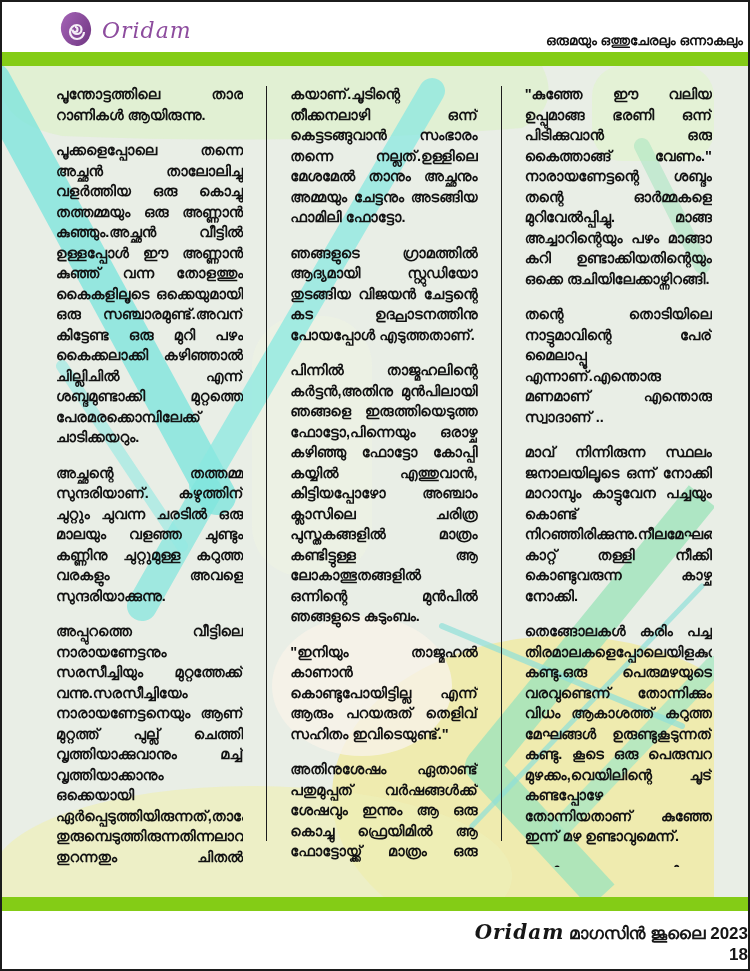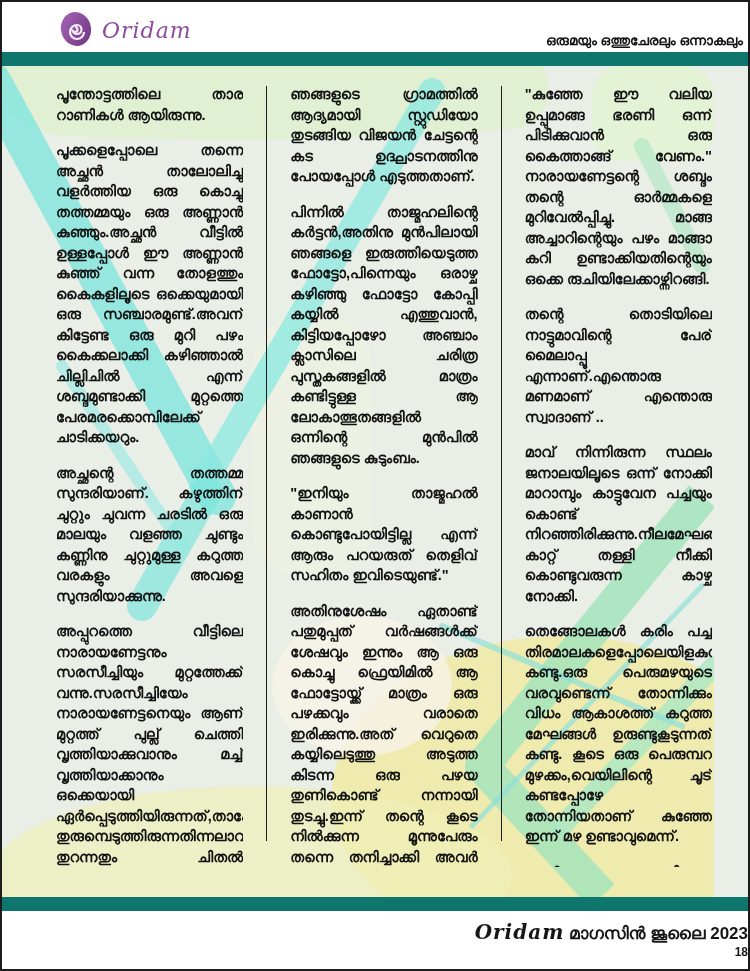--- a/index.html
+++ b/index.html
@@ -1,17 +1,17 @@
 <!DOCTYPE html>
 <html><head>
 <meta charset="utf-8">
 <style>
   html,body{margin:0;padding:0;}
   body{width:750px;height:971px;font-family:"Liberation Sans","DejaVu Sans",sans-serif;background:#fff;}
-  .page{position:relative;width:750px;height:971px;box-sizing:border-box;border:2px solid #1c1c1c;background:#0f766e;overflow:hidden;display:flex;flex-direction:column;}
+  .page{position:relative;width:750px;height:971px;box-sizing:border-box;border:2px solid #1c1c1c;background:#84cc16;overflow:hidden;display:flex;flex-direction:column;}
 
   
   .header{position:relative;height:50px;background:#ffffff;flex:0 0 auto;}
   .logo{position:absolute;left:54px;top:6px;display:flex;align-items:center;gap:6px;}
   .logo-script{font-family:"DejaVu Serif","Liberation Serif",serif;font-style:italic;font-size:22px;color:#8d4c9e;letter-spacing:1px;}
   .tagline{position:absolute;right:5px;bottom:3px;font-size:13.5px;font-weight:700;color:#111;}
 
   
   .stripe{height:14px;flex:0 0 auto;background:linear-gradient(to bottom,
       #ffffff 0px,#ffffff 1px,
@@ -28,21 +28,21 @@
   .content{position:relative;display:flex;box-sizing:border-box;height:100%;padding:18px 36px 30px 54px;gap:12px;}
   .col{flex:1 1 0;overflow:hidden;}
   .vrule{flex:0 0 1px;background:#1d1d1d;margin:2px 11px 26px 11px;}
   .col p{margin:0 0 15px 0;font-size:14.6px;line-height:20.5px;font-weight:600;color:#121212;text-align:justify;letter-spacing:0;}
   .col p.mb0{margin-bottom:0;}
 
   
   .footer{flex:0 0 58px;background:#ffffff;text-align:right;padding-top:9px;box-sizing:border-box;}
   .footer-line{font-size:17px;font-weight:700;color:#161616;}
   .footer-script{font-family:"DejaVu Serif","Liberation Serif",serif;font-style:italic;font-weight:700;font-size:20px;color:#161616;letter-spacing:1px;}
-  .page-num{font-size:12px;font-weight:700;color:#161616;margin-top:1px;}
+  .page-num{font-size:17px;font-weight:700;color:#161616;margin-top:1px;}
 </style>
 </head>
 <body>
 
 <div class="page">
 
   <div class="header">
     <div class="logo">
       <span>
         <svg width="40" height="40" viewBox="0 0 40 40">
@@ -89,20 +89,21 @@
     <div class="content">
       <div class="col">
         <p>പൂന്തോട്ടത്തിലെ താര റാണികൾ ആയിരുന്നു.</p>
         <p>പൂക്കളെപ്പോലെ തന്നെ അച്ഛൻ താലോലിച്ചു വളർത്തിയ ഒരു കൊച്ചു തത്തമ്മയും ഒരു അണ്ണാൻ കുഞ്ഞും.അച്ഛൻ വീട്ടിൽ ഉള്ളപ്പോൾ ഈ അണ്ണാൻ കുഞ്ഞ് വന്ന തോളത്തും കൈകളിലൂടെ ഒക്കെയുമായി ഒരു സഞ്ചാരമുണ്ട്.അവന് കിട്ടേണ്ട ഒരു മുറി പഴം കൈക്കലാക്കി കഴിഞ്ഞാൽ ചില്ലിചിൽ എന്ന് ശബ്ദമുണ്ടാക്കി മുറ്റത്തെ പേരമരക്കൊമ്പിലേക്ക് ചാടിക്കയറും.</p>
         <p>അച്ഛന്റെ തത്തമ്മ സുന്ദരിയാണ്. കഴുത്തിന് ചുറ്റും ചുവന്ന ചരടിൽ ഒരു മാലയും വളഞ്ഞ ചുണ്ടും കണ്ണിനു ചുറ്റുമുള്ള കറുത്ത വരകളും അവളെ സുന്ദരിയാക്കുന്നു.</p>
         <p class="mb0">അപ്പുറത്തെ വീട്ടിലെ നാരായണേട്ടനും സരസീച്ചിയും മുറ്റത്തേക്ക് വന്നു.സരസീച്ചിയേം നാരായണേട്ടനെയും ആണ് മുറ്റത്ത് പുല്ല് ചെത്തി വൃത്തിയാക്കുവാനും മച്ച് വൃത്തിയാക്കാനും ഒക്കെയായി ഏർപ്പെടുത്തിയിരുന്നത്,താക്കോൽ തുരുമ്പെടുത്തിരുന്നതിന്നലാവാം തുറന്നതും ചിതൽ മഴപെയ്തതും ഒരുമിച്ചായിരുന്നു.</p>
 
       </div>
       <div class="vrule"></div>
       <div class="col">
+        <p>കയാണ്.ചൂടിന്റെ തീക്കനലാഴി ഒന്ന് കെട്ടടങ്ങുവാൻ സംഭാരം തന്നെ നല്ലത്.ഉള്ളിലെ മേശമേൽ താനും അച്ഛനും അമ്മയും ചേട്ടനും അടങ്ങിയ ഫാമിലി ഫോട്ടോ.</p>
         <p>ഞങ്ങളുടെ ഗ്രാമത്തിൽ ആദ്യമായി സ്റ്റുഡിയോ തുടങ്ങിയ വിജയൻ ചേട്ടന്റെ കട ഉദ്ഘാടനത്തിനു പോയപ്പോൾ എടുത്തതാണ്.</p>
         <p>പിന്നിൽ താജ്മഹലിന്റെ കർട്ടൻ,അതിനു മുൻപിലായി ഞങ്ങളെ ഇരുത്തിയെടുത്ത ഫോട്ടോ,പിന്നെയും ഒരാഴ്ച കഴിഞ്ഞു ഫോട്ടോ കോപ്പി കയ്യിൽ എത്തുവാൻ, കിട്ടിയപ്പോഴോ അഞ്ചാം ക്ലാസിലെ ചരിത്ര പുസ്തകങ്ങളിൽ മാത്രം കണ്ടിട്ടുള്ള ആ ലോകാത്ഭുതങ്ങളിൽ ഒന്നിന്റെ മുൻപിൽ ഞങ്ങളുടെ കുടുംബം.</p>
         <p>"ഇനിയും താജ്മഹൽ കാണാൻ കൊണ്ടുപോയിട്ടില്ല എന്ന് ആരും പറയരുത് തെളിവ് സഹിതം ഇവിടെയുണ്ട്."</p>
         <p>അതിനുശേഷം ഏതാണ്ട് പതുമുപ്പത് വർഷങ്ങൾക്ക് ശേഷവും ഇന്നും ആ ഒരു കൊച്ചു ഫ്രെയിമിൽ ആ ഫോട്ടോയ്ക്ക് മാത്രം ഒരു പഴക്കവും വരാതെ ഇരിക്കുന്നു.അത് വെറുതെ കയ്യിലെടുത്തു അടുത്ത കിടന്ന ഒരു പഴയ തുണികൊണ്ട് നന്നായി തുടച്ചു.ഇന്ന് തന്റെ കൂടെ നിൽക്കുന്ന മൂന്നുപേരും തന്നെ തനിച്ചാക്കി അവർ ഒന്നായി.</p>
 
       </div>
       <div class="vrule"></div>
       <div class="col">
         <p>"കുഞ്ഞേ ഈ വലിയ ഉപ്പുമാങ്ങ ഭരണി ഒന്ന് പിടിക്കുവാൻ ഒരു കൈത്താങ്ങ് വേണം." നാരായണേട്ടന്റെ ശബ്ദം തന്റെ ഓർമ്മകളെ മുറിവേൽപ്പിച്ചു. മാങ്ങ അച്ചാറിന്റെയും പഴം മാങ്ങാ കറി ഉണ്ടാക്കിയതിന്റെയും ഒക്കെ രുചിയിലേക്കാഴ്ന്നിറങ്ങി.</p>
         <p>തന്റെ തൊടിയിലെ നാട്ടുമാവിന്റെ പേര് മൈലാപ്പൂ എന്നാണ്.എന്തൊരു മണമാണ് എന്തൊരു സ്വാദാണ് ..</p>

